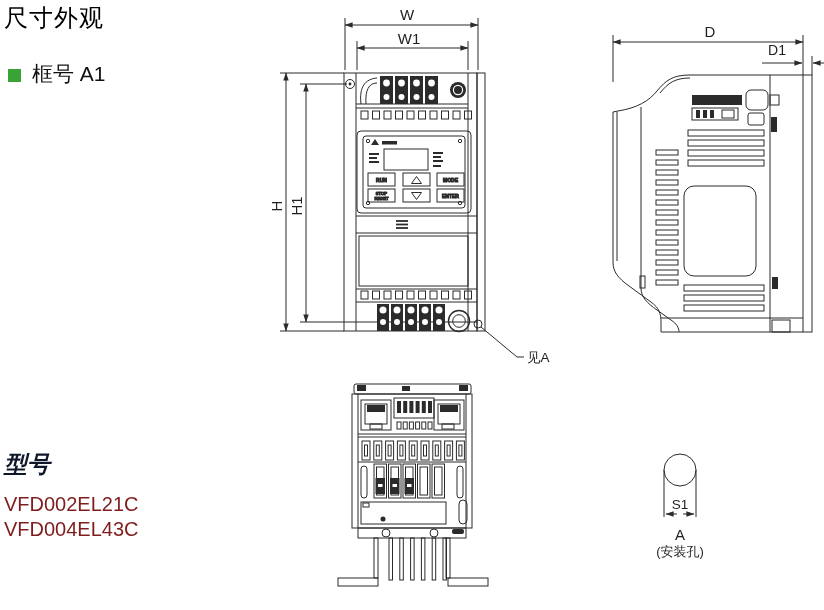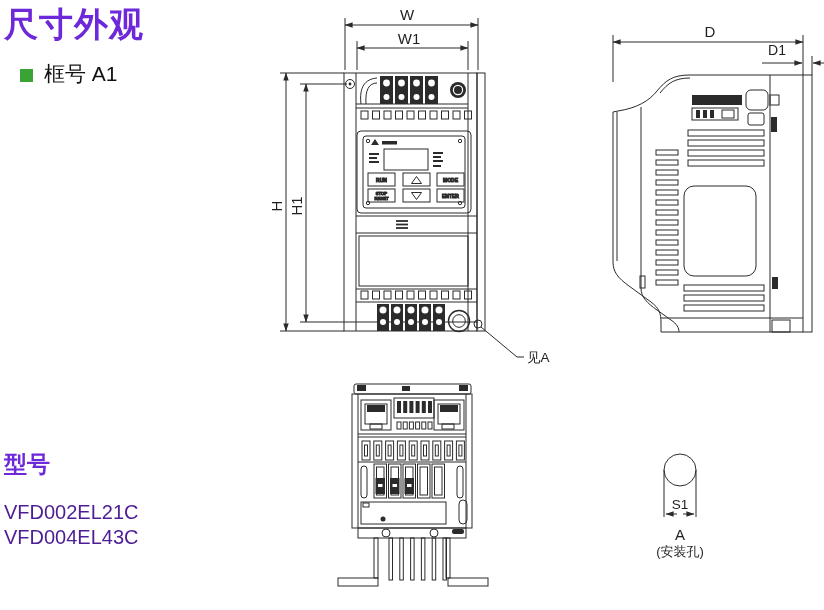--- a/index.html
+++ b/index.html
@@ -1,26 +1,26 @@
 <!DOCTYPE html>
 <html><head>
 <meta charset="utf-8">
 <style>
   html,body{margin:0;padding:0;background:#fff;}
   #page{position:relative;width:824px;height:610px;background:#fff;overflow:hidden;
         font-family:"Liberation Sans",sans-serif;color:#1f1f1f;}
   #drawing{position:absolute;left:0;top:0;}
-  .title{position:absolute;left:4px;top:2px;font-size:34px;font-weight:bold;
-         color:#6d28d9;letter-spacing:1px;}
-  .frame-row{position:absolute;left:8px;top:60px;display:flex;align-items:center;gap:11px;margin-left:12px;}
+  .title{position:absolute;left:4px;top:2px;font-size:24px;font-weight:normal;
+         color:#000000;letter-spacing:1px;}
+  .frame-row{position:absolute;left:8px;top:60px;display:flex;align-items:center;gap:11px;}
   .bullet{width:13px;height:13px;background:#3aa335;display:inline-block;margin-top:2px;}
   .frame-label{font-size:21px;color:#111;}
   .models{position:absolute;left:4px;top:449px;}
-  .models-header{font-size:23px;font-weight:bold;color:#6d28d9;margin-bottom:20px;}
-  .model-item{font-size:20px;line-height:25px;color:#4c1d95;}
+  .models-header{font-size:23px;font-weight:bold;color:#0f172a;margin-bottom:12px;font-style:italic;}
+  .model-item{font-size:20px;line-height:25px;color:#7f1d1d;}
   .lbl{fill:#1f1f1f;stroke:none;font-family:"Liberation Sans",sans-serif;}
   .dim{font-size:15px;}
   .btn-t{font-size:5px;font-weight:bold;fill:#2b2b2b;}
   .btn-s{font-size:4.2px;font-weight:bold;fill:#2b2b2b;}
 </style>
 </head>
 <body>
 
 <div id="page">
 

